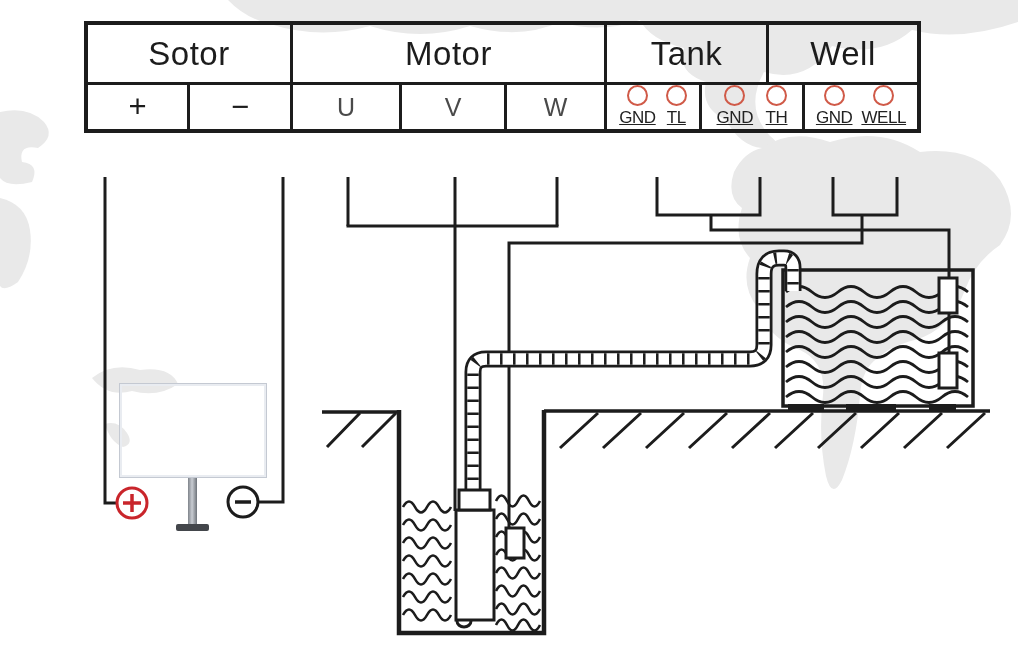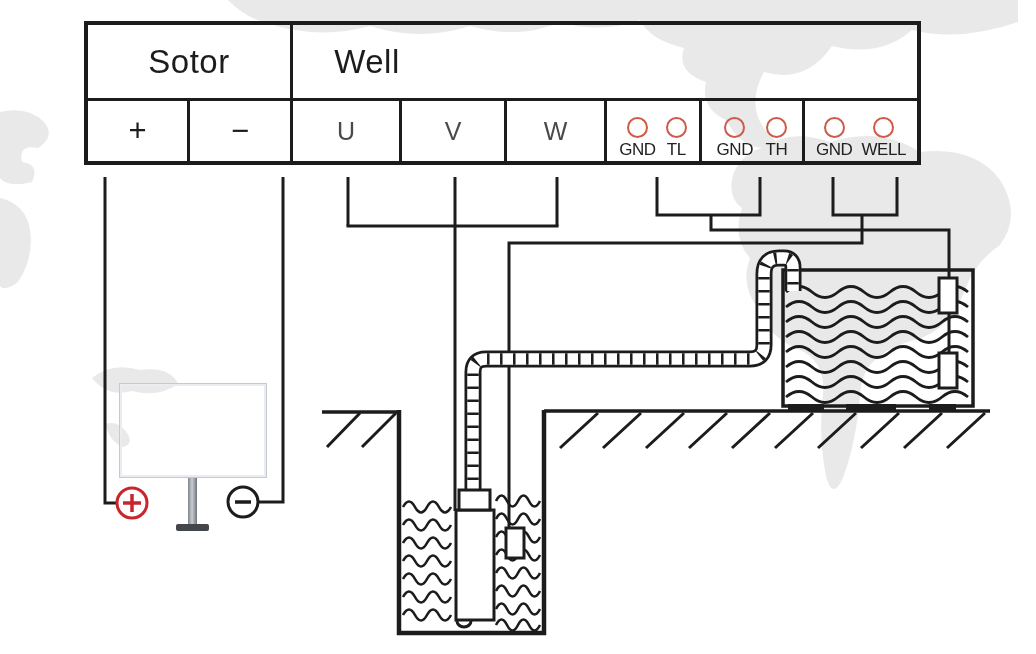--- a/index.html
+++ b/index.html
@@ -4,21 +4,21 @@
 <style>
   html,body{margin:0;padding:0;background:#fff;}
   .stage{
     position:relative;width:1036px;height:654px;background:#fff;overflow:hidden;
     font-family:"Liberation Sans",sans-serif;color:#1c1c1c;
   }
   .art{position:absolute;left:0;top:0;width:1036px;height:654px;}
 
   
   .strip{
-    position:absolute;left:84px;top:21px;width:837px;height:144px;
+    position:absolute;left:84px;top:21px;width:837px;height:112px;
     border:4px solid #1c1c1c;box-sizing:border-box;display:flex;flex-direction:column;
   }
   .hrow{display:flex;height:76px;border-bottom:3px solid #1c1c1c;box-sizing:border-box;}
   .trow{display:flex;flex:1;}
   .hcell,.tcell{
     box-sizing:border-box;border-right:3px solid #1c1c1c;
     display:flex;align-items:center;justify-content:center;
   }
   .hcell:last-child,.tcell:last-child{border-right:none;border-radius:19px;}
   .hcell{font-size:33px;letter-spacing:.5px;}
@@ -26,21 +26,21 @@
   .c0{width:102px}.c1{width:103px}.c2{width:109px}.c3{width:105px}
   .c4{width:100px}.c5{width:95px}.c6{width:103px}.c7{width:112px}
   .sym{font-size:31px;}
   .uvw{font-size:25px;color:#4a4a4a;}
   .sensor{flex-direction:row;align-items:flex-end;justify-content:space-evenly;padding:0 2px 3px 2px;}
   .tpair{display:flex;flex-direction:column;align-items:center;}
   .ring{
     width:17px;height:17px;border:2.5px solid #d05a48;border-radius:50%;
     margin-bottom:3px;background:transparent;
   }
-  .tlabel{font-size:17px;letter-spacing:-0.4px;color:#222;line-height:1;}
+  .tlabel{font-size:17px;letter-spacing:-0.4px;color:#222;line-height:1;text-decoration:underline;}
 
   
   .panel{
     position:absolute;left:120px;top:384px;width:146px;height:93px;box-sizing:border-box;
     border:2px solid #e9ecf1;outline:1px solid #c4c9d2;
     background:
       radial-gradient(circle, rgba(255,255,255,.95) 1.7px, rgba(255,255,255,0) 2.8px),
       repeating-linear-gradient(90deg, rgba(255,255,255,.85) 0 1.3px, rgba(255,255,255,0) 1.3px 17.75px),
       repeating-linear-gradient(0deg, rgba(255,255,255,.85) 0 1.3px, rgba(255,255,255,0) 1.3px 12.7px),
       linear-gradient(150deg,#47598c 0%,#24335e 32%,#2b3e6e 58%,#3f5globe996 82%,#4a639f 100%);
@@ -160,20 +160,26 @@
         <path d="M235,502 H251" stroke-width="3.5"></path>
       </g>
     </g>
   </svg>
 
   <div class="strip">
     <div class="hrow">
       <div class="hcell h0">
           <span>Sotor</span>
         </div>
+      <div class="hcell h1">
+          <span>Motor</span>
+        </div>
+      <div class="hcell h2">
+          <span>Tank</span>
+        </div>
       <div class="hcell h3">
           <span>Well</span>
         </div>
     </div>
     <div class="trow">
       <div class="tcell c0 sym">+</div>
       <div class="tcell c1 sym">−</div>
       <div class="tcell c2 uvw">U</div>
       <div class="tcell c3 uvw">V</div>
       <div class="tcell c4 uvw">W</div>

